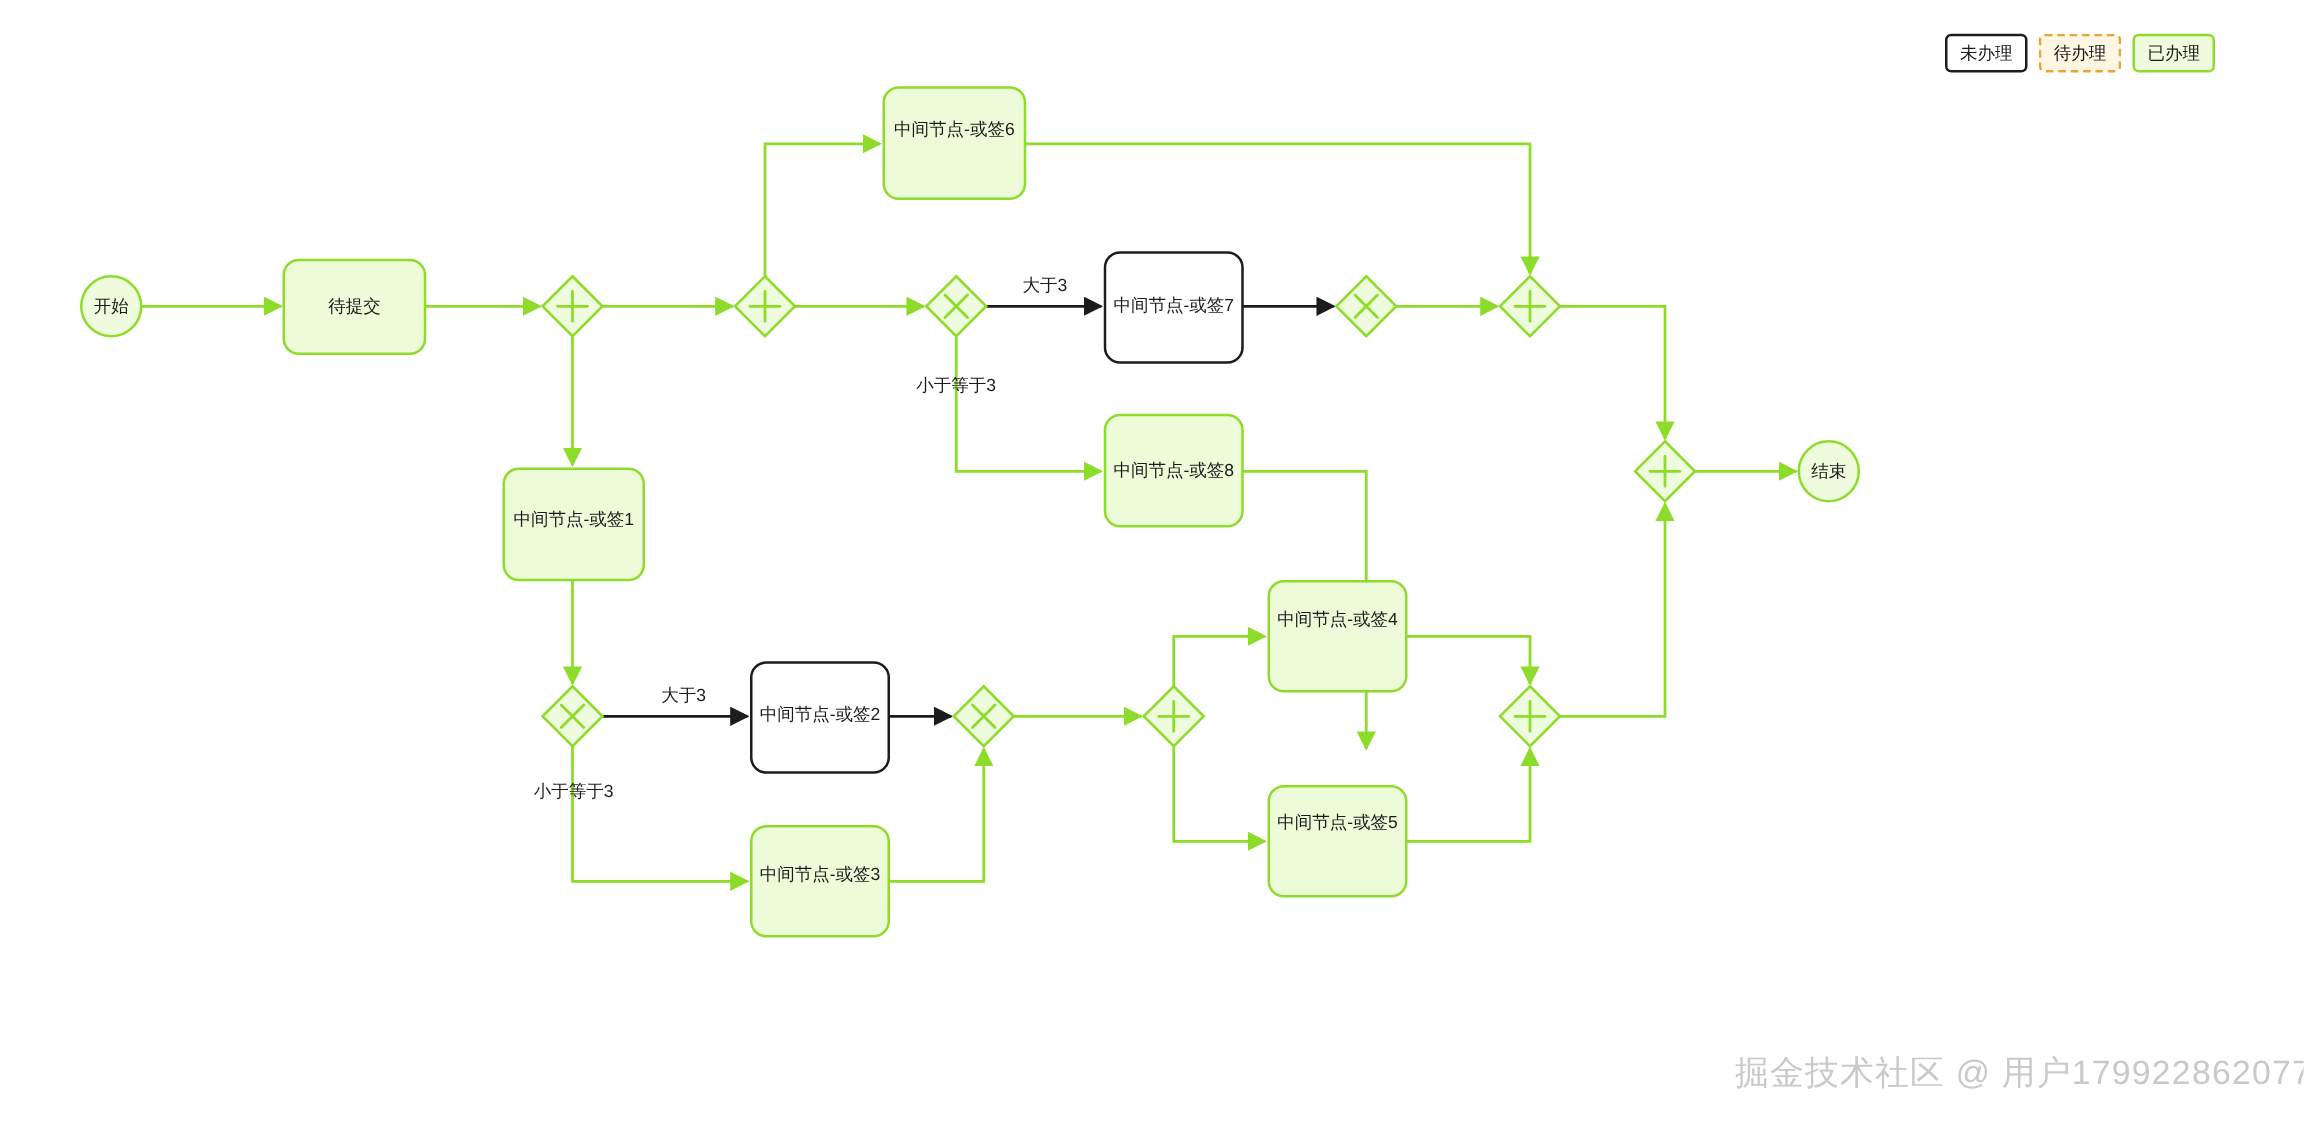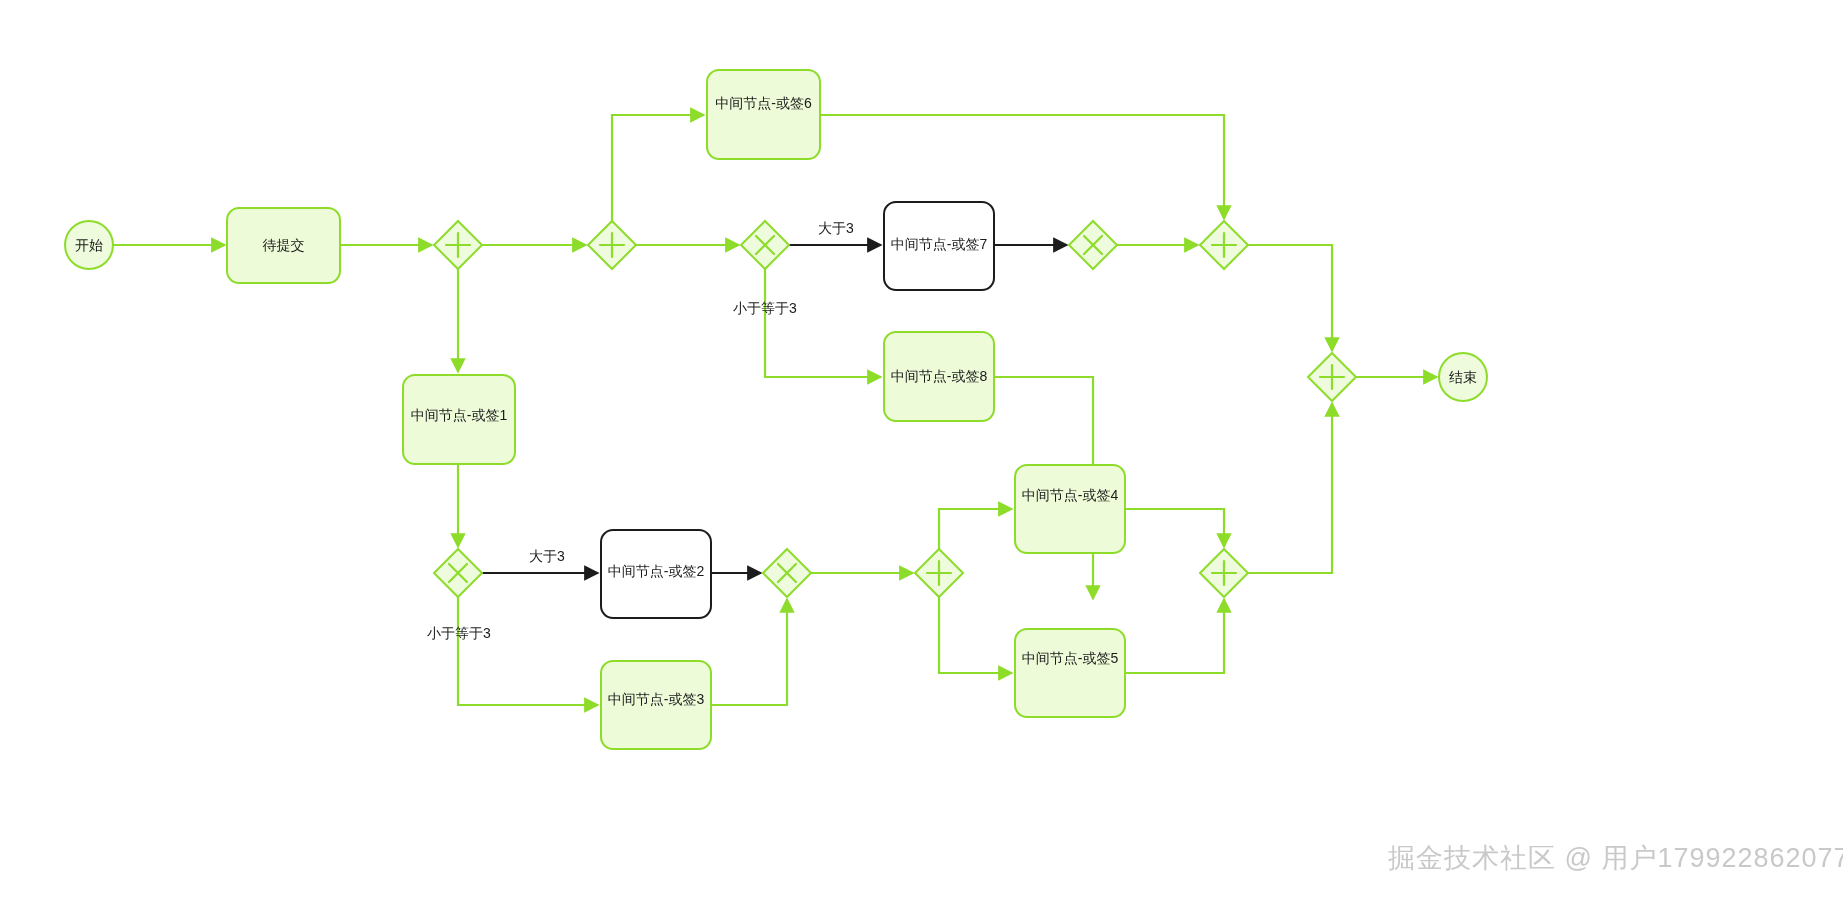--- a/index.html
+++ b/index.html
@@ -254,16 +254,21 @@
       <path class="gw-shape" d="M 1332 353 L 1356 377 L 1332 401 L 1308 377 Z"></path>
       <path class="gw-glyph" d="M 1320 377 L 1344 377 M 1332 365 L 1332 389"></path>
     </g>
 
     <text class="edge-label" x="836" y="229">大于3</text>
     <text class="edge-label" x="765" y="309">小于等于3</text>
     <text class="edge-label" x="547" y="557">大于3</text>
     <text class="edge-label" x="459" y="634">小于等于3</text>
   </svg>
 
+  <div class="legend">
+    <div class="legend-badge badge-todo-none">未办理</div>
+    <div class="legend-badge badge-pending">待办理</div>
+    <div class="legend-badge badge-done">已办理</div>
+  </div>
 
   <div class="watermark">掘金技术社区 @ 用户1799228620772</div>
 
 </div>
 
 </body></html>

